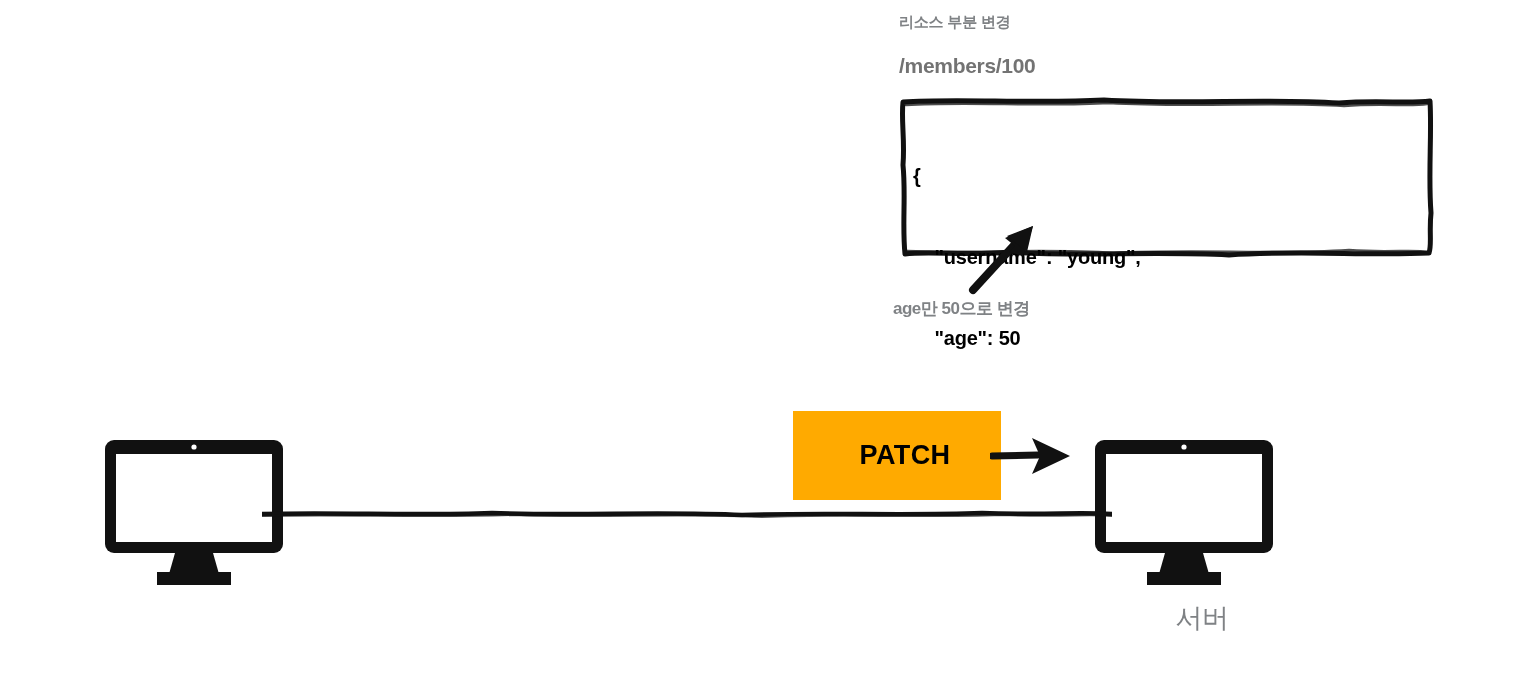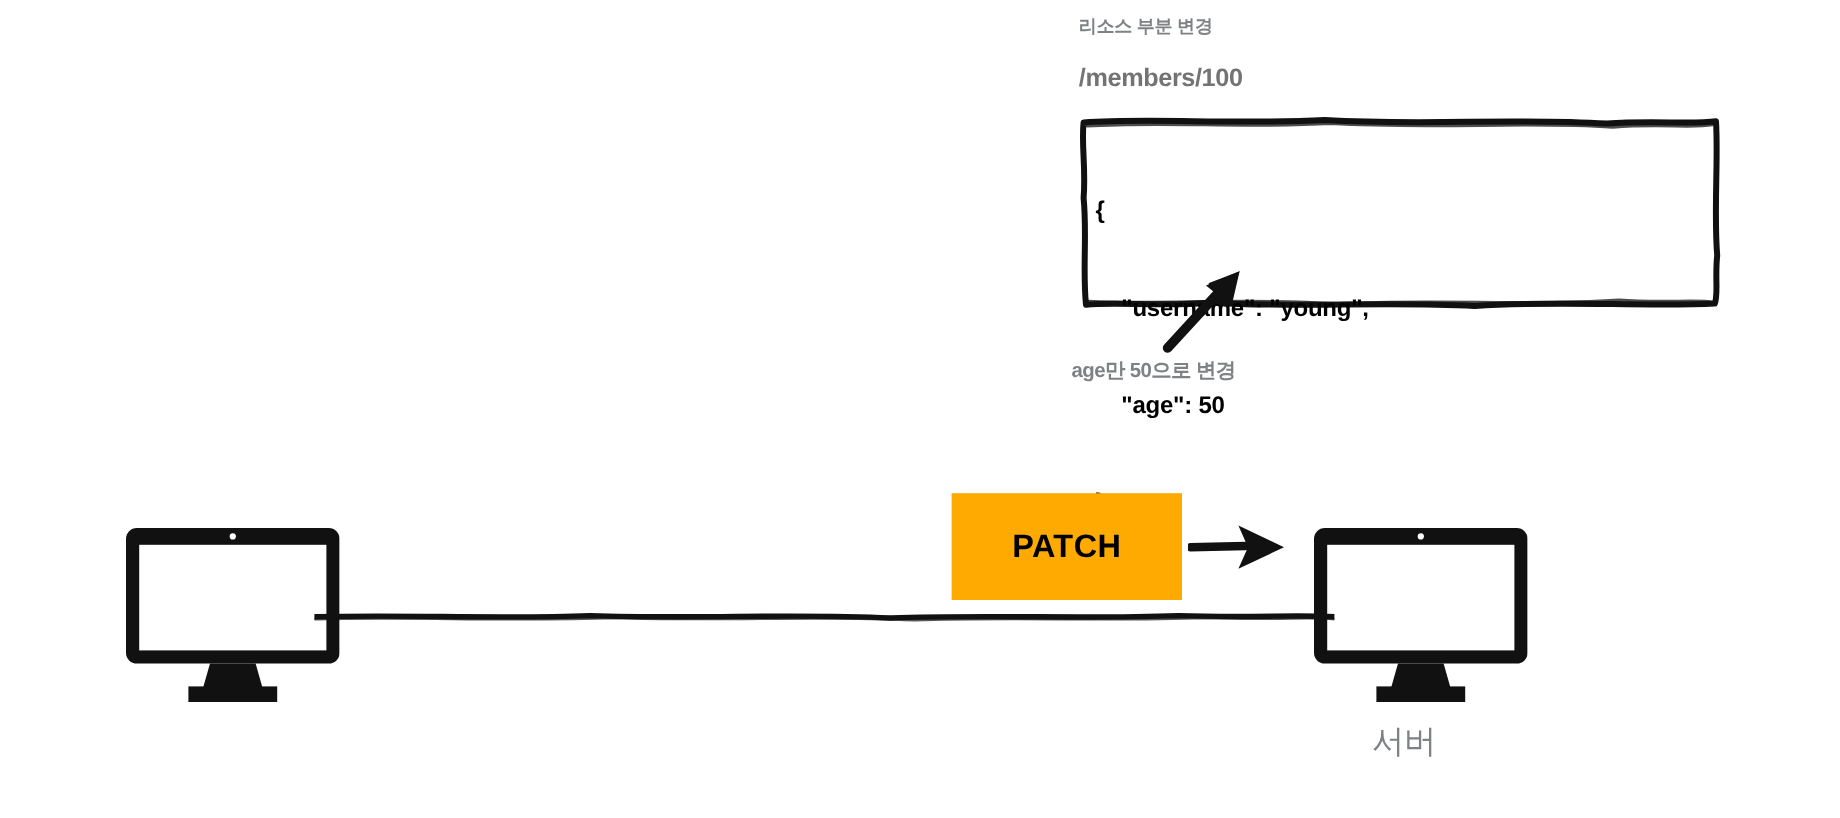--- a/index.html
+++ b/index.html
@@ -118,21 +118,21 @@
   .device-label {
     position: absolute;
     font-size: 27px;
     font-weight: normal;
     color: #7f8285;
     letter-spacing: -0.4px;
     white-space: nowrap;
     text-align: center;
   }
   .device-label.client { left: 105px; top: 600px; width: 178px; }
-  .device-label.server { left: 1081px; top: 600px; width: 178px; font-family: Liberation Mono, monospace; }
+  .device-label.server { left: 1113px; top: 600px; width: 178px; font-family: Liberation Mono, monospace; }
 
   
   .verb-box {
     position: absolute;
     left: 793px;
     top: 411px;
     width: 192px;
     height: 89px;
     display: flex;
     align-items: center;
@@ -204,21 +204,21 @@
     <circle cx="89" cy="7" r="2.6" fill="#ffffff"></circle>
     <path d="M70,113 L108,113 L114,134 L64,134 Z" fill="#111111"></path>
     <rect x="52" y="132" width="74" height="13" fill="#111111"></rect>
   </svg>
 
   <svg class="link-line" viewBox="0 0 850 20" preserveAspectRatio="none">
     <path d="M0,11 C80,9 150,13 230,10 C320,13 400,8 480,12 C560,9 640,13 720,10 C780,12 820,9 850,11" fill="none" stroke="#111111" stroke-width="4.5" stroke-linecap="round"></path>
     <path d="M0,13 C90,11 160,15 250,12 C340,15 420,10 500,14 C580,11 660,15 740,12 C800,14 830,11 850,13" fill="none" stroke="#111111" stroke-width="2" stroke-linecap="round" opacity="0.7"></path>
   </svg>
 
-  <div class="verb-box" style="background:#ffaa00;">
+  <div class="verb-box" style="background:#ffaa00;padding-left:16px;">
     <span class="verb-label">PATCH</span>
   </div>
 
   <svg class="req-arrow" viewBox="0 0 90 42">
     <path d="M2,21 L48,20" stroke="#111111" stroke-width="7" stroke-linecap="round" fill="none"></path>
     <path d="M42,3 L80,21 L42,39 L50,21 Z" fill="#111111"></path>
   </svg>
 
 
   <div class="device-label server">서버</div>

